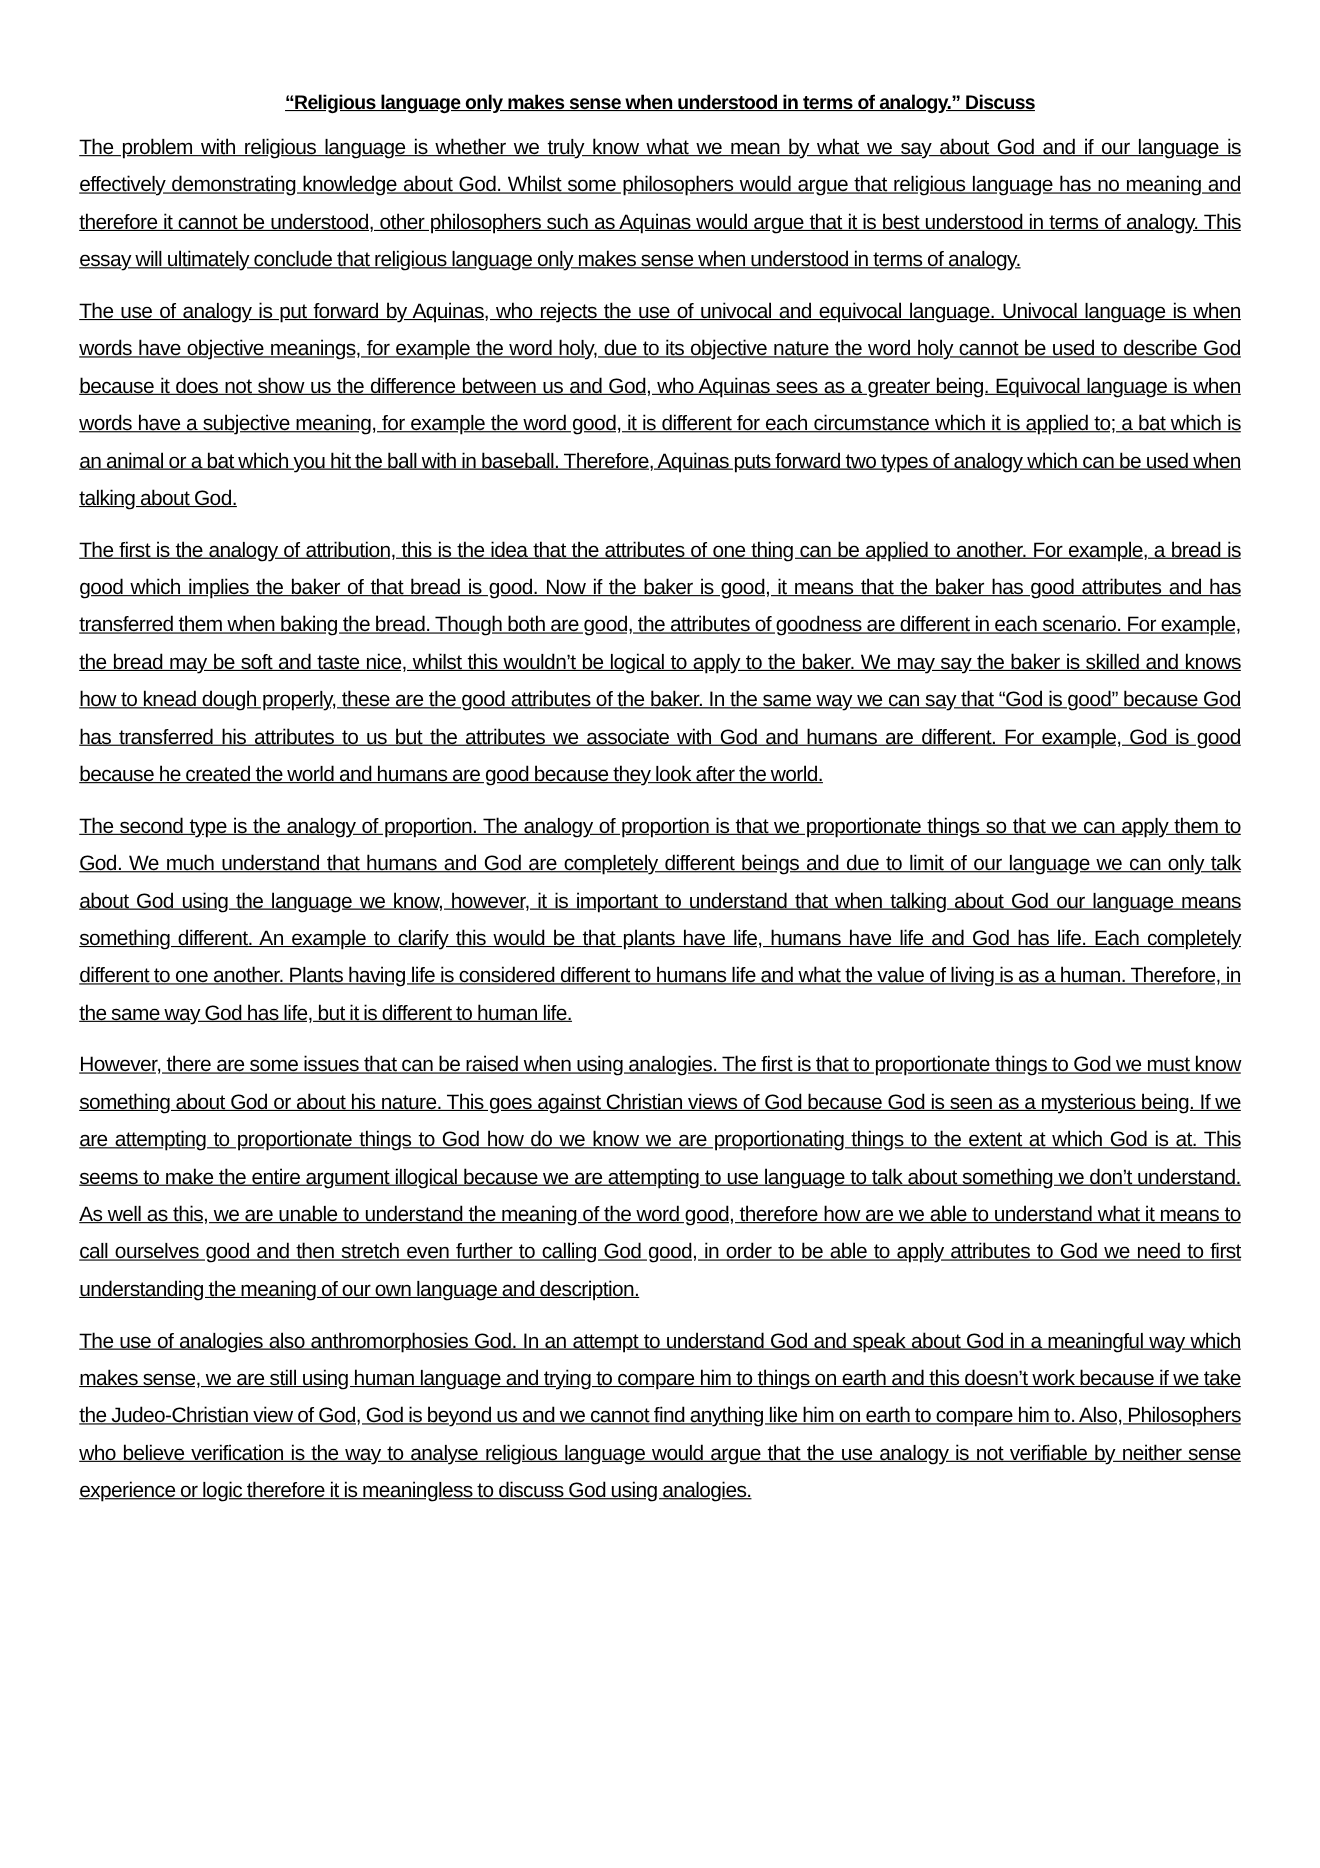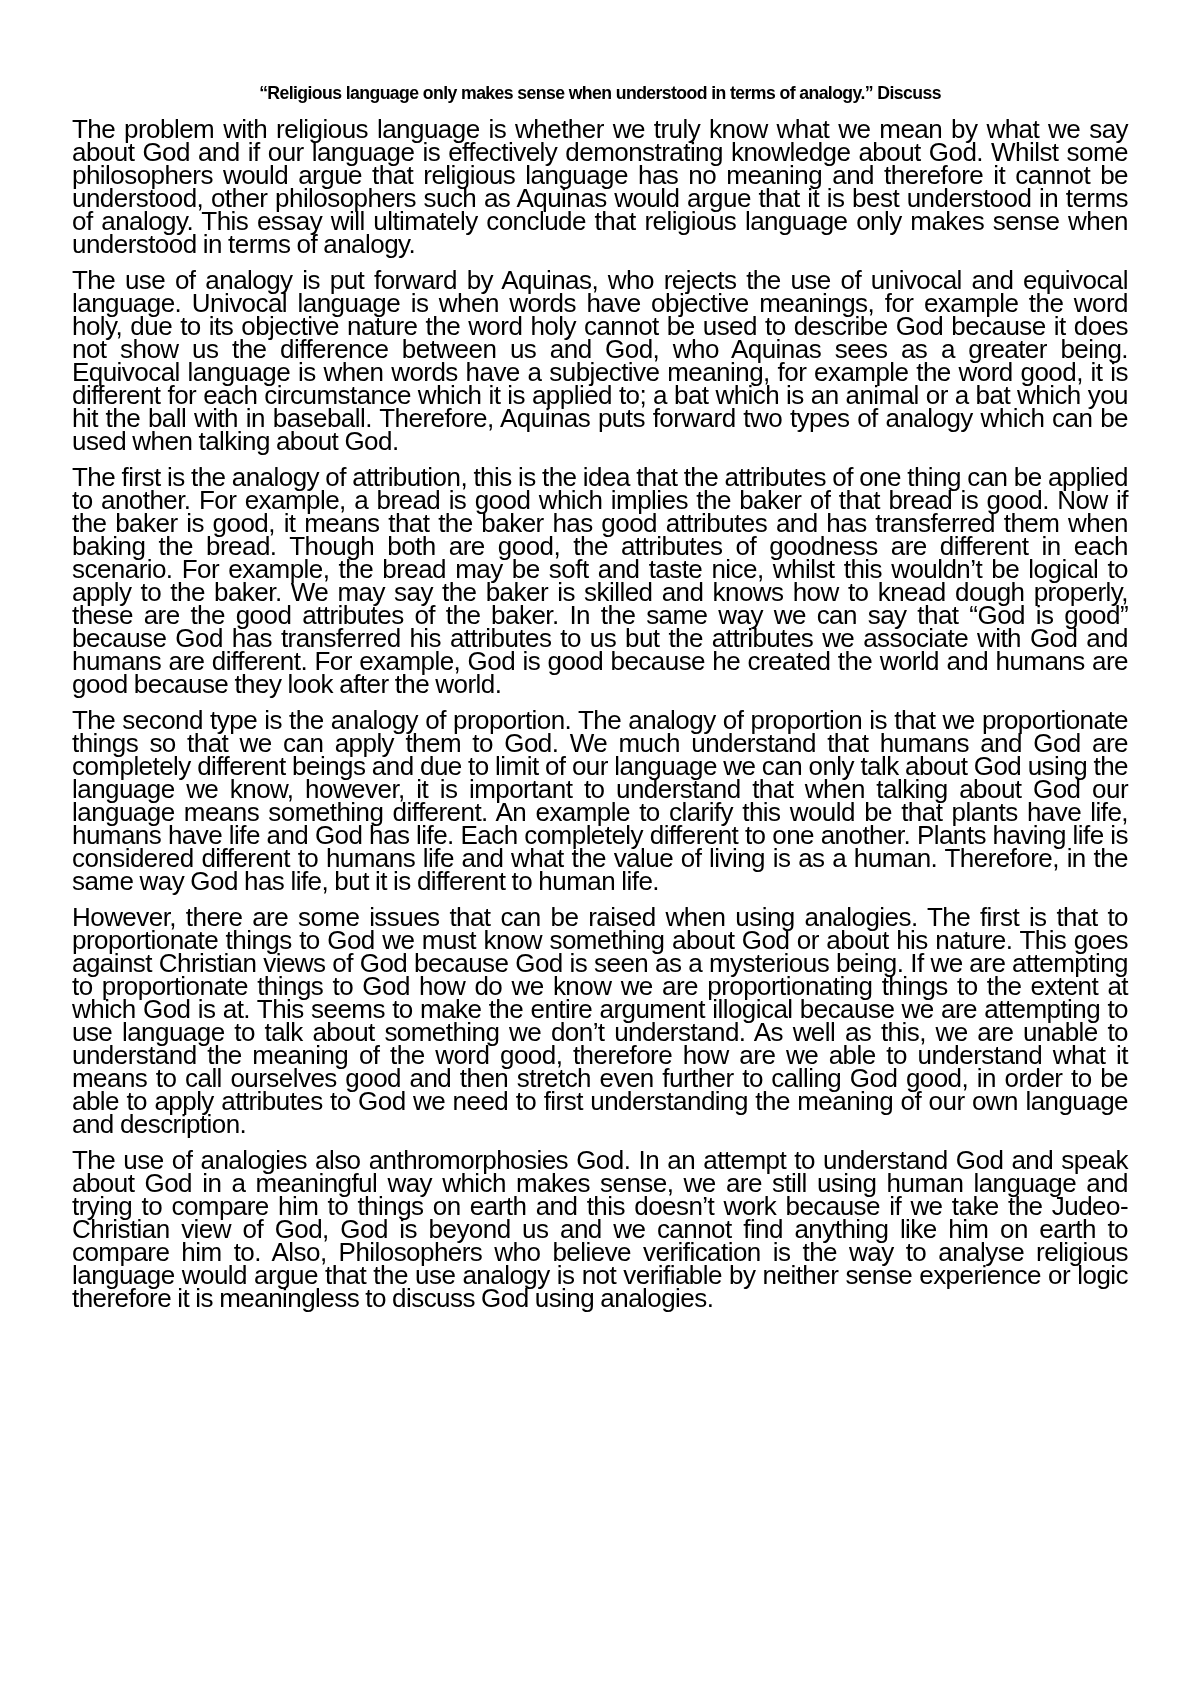--- a/index.html
+++ b/index.html
@@ -13,33 +13,34 @@
       overflow: hidden;
       position: relative;
       font-family: "Liberation Sans", "DejaVu Sans", sans-serif;
       color: #000000;
     }
     .page {
       position: absolute;
       left: 72px;
       top: 78px;
       width: 1056px;
+      text-decoration: underline;
     }
     .title {
       font-weight: bold;
       text-align: center;
       font-size: 18px;
       letter-spacing: -0.6px;
       line-height: 30px;
       margin: 0 0 10px 0;
       transform: scaleX(0.98);
     }
     .para {
-      font-size: 26px;
-      line-height: 23px;
+      font-size: 19px;
+      line-height: 34px;
       text-align: justify;
       letter-spacing: -0.55px;
       word-spacing: -0.5px;
       margin: 0 0 13px 0;
     }
   </style>
 </head>
 <body>
 
 <div class="page">

